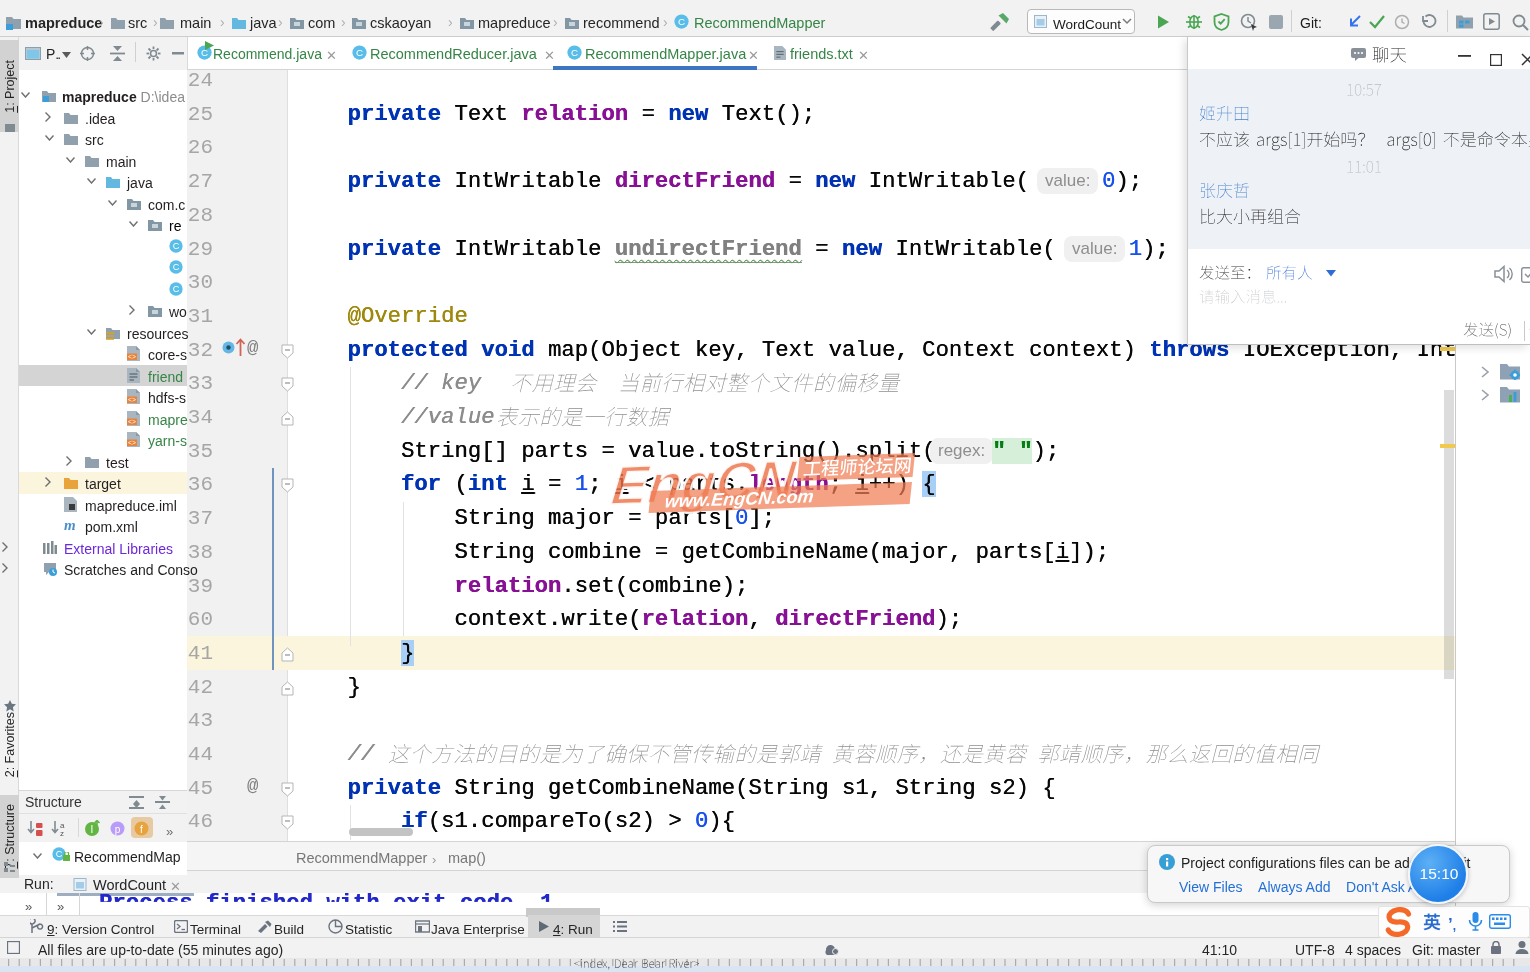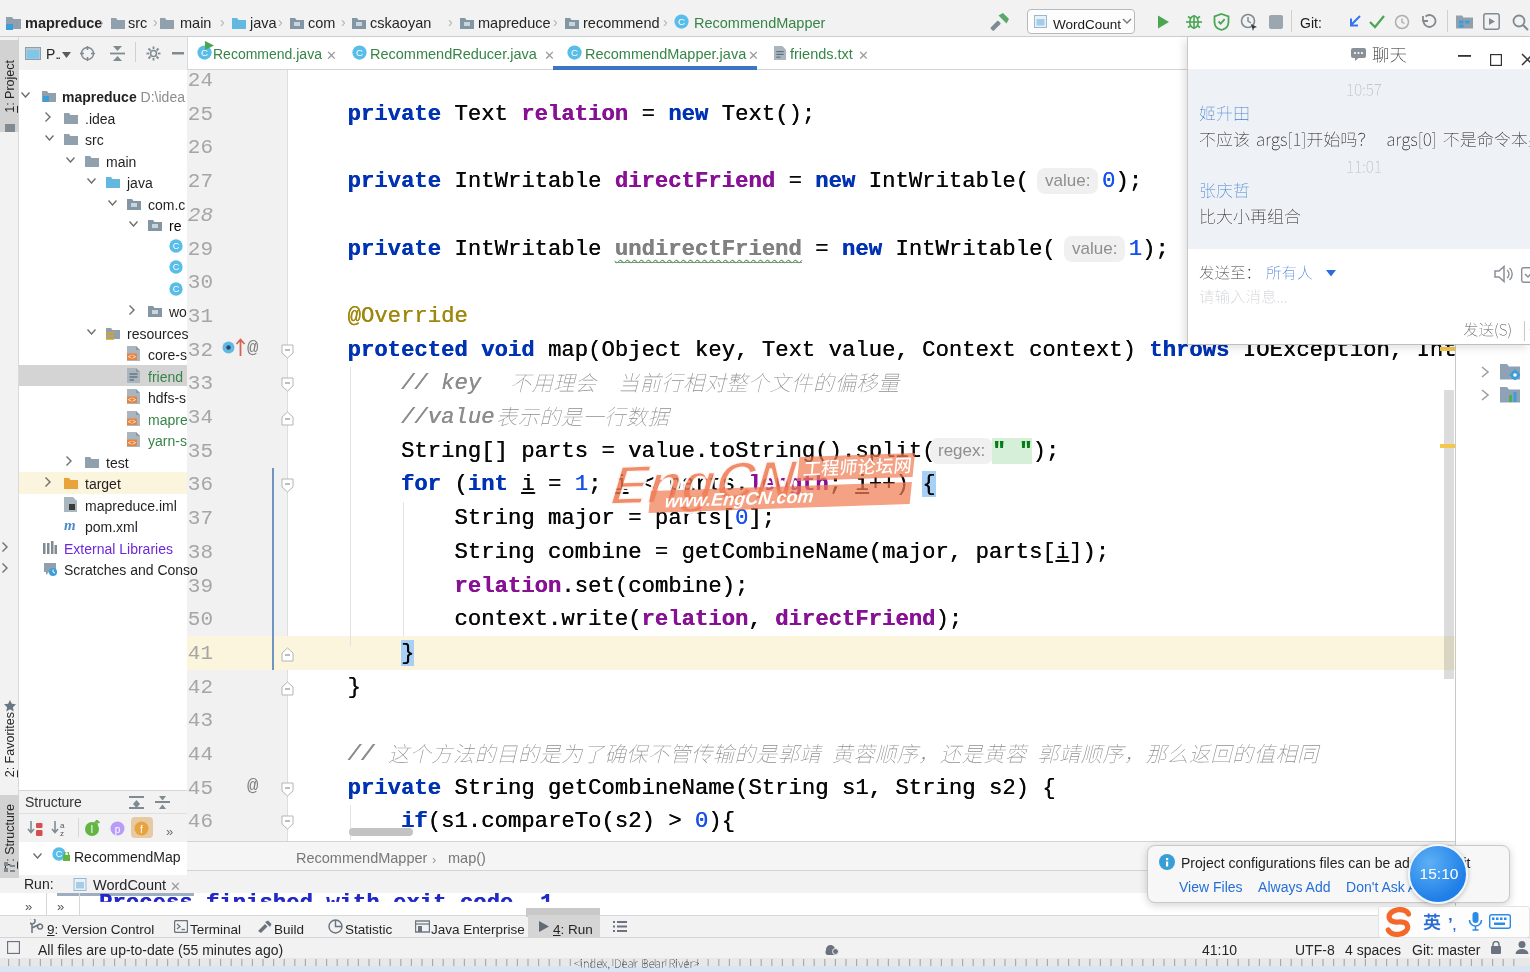--- a/index.html
+++ b/index.html
@@ -629,33 +629,33 @@
         <line x1="2.5" y1="12" x2="7" y2="12"></line>
       </g>
     </svg>
   </div>
 <div class="abs" style="left:790px;top:45px;"><span style="font-size:14.5px;color:#368547;">friends.txt</span></div>
 <div class="abs" style="left:858px;top:46px;"><span style="color:#9a9a9a;font-size:13px;">✕</span></div>
 <div class="lnum" style="left:187px;top:64.0px;">24</div>
 <div class="lnum" style="left:187px;top:97.7px;">25</div>
 <div class="lnum" style="left:187px;top:131.4px;">26</div>
 <div class="lnum" style="left:187px;top:165.1px;">27</div>
-<div class="lnum" style="left:187px;top:198.8px;font-style:italic;">28</div>
+<div class="lnum" style="left:187px;top:198.8px;">28</div>
 <div class="lnum" style="left:187px;top:232.5px;">29</div>
 <div class="lnum" style="left:187px;top:266.2px;">30</div>
 <div class="lnum" style="left:187px;top:299.9px;">31</div>
 <div class="lnum" style="left:187px;top:333.6px;">32</div>
 <div class="lnum" style="left:187px;top:367.3px;">33</div>
 <div class="lnum" style="left:187px;top:401.0px;">34</div>
 <div class="lnum" style="left:187px;top:434.7px;">35</div>
 <div class="lnum" style="left:187px;top:468.4px;">36</div>
 <div class="lnum" style="left:187px;top:502.1px;">37</div>
 <div class="lnum" style="left:187px;top:535.8px;">38</div>
 <div class="lnum" style="left:187px;top:569.5px;">39</div>
-<div class="lnum" style="left:187px;top:603.2px;">50</div>
+<div class="lnum" style="left:187px;top:603.2px;">60</div>
 <div class="lnum" style="left:187px;top:636.9px;">41</div>
 <div class="lnum" style="left:187px;top:670.6px;">42</div>
 <div class="lnum" style="left:187px;top:704.3px;">43</div>
 <div class="lnum" style="left:187px;top:738.0px;">44</div>
 <div class="lnum" style="left:187px;top:771.7px;">45</div>
 <div class="lnum" style="left:187px;top:805.4px;">46</div>
 <div class="abs" style="left:187px;top:636px;width:1268px;height:34px;background:#faf5dc;"></div>
 <div class="abs" style="left:281px;top:343.6px;z-index:3;">
     <svg width="13" height="15" viewBox="0 0 13 15">
       <path d="M1 1 H12 V9 L6.5 14 L1 9 z" fill="#ffffff" stroke="#b5b5b5"></path>

